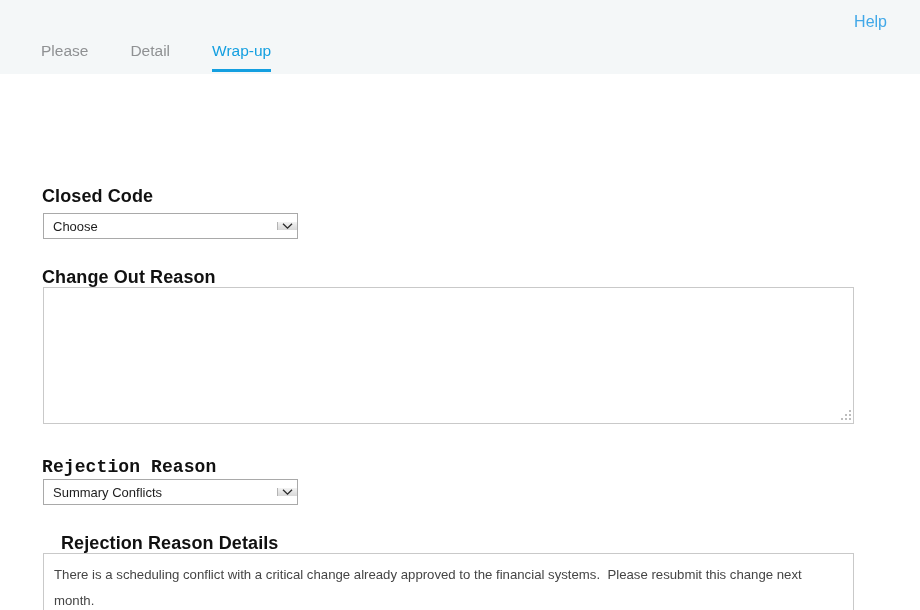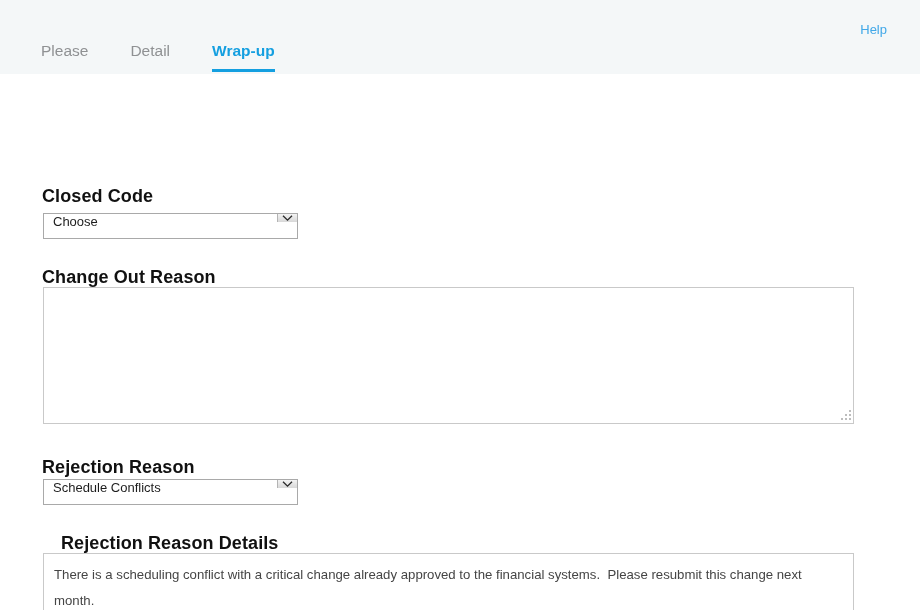--- a/index.html
+++ b/index.html
@@ -30,22 +30,22 @@
     margin: 0;
     font-size: 21px;
     font-weight: bold;
     color: #6fbe28;
     letter-spacing: 0.1px;
     white-space: nowrap;
   }
   .help-link {
     position: absolute;
     right: 33px;
-    top: 22px;
-    font-size: 13px;
+    top: 13px;
+    font-size: 16px;
     color: #41a8e8;
     text-decoration: none;
     cursor: pointer;
   }
   .tab-bar {
     position: absolute;
     left: 41px;
     top: 42px;
     display: flex;
     align-items: flex-end;
@@ -56,21 +56,21 @@
     padding: 0 0 9px 0;
     margin-right: 42px;
     cursor: pointer;
     border-bottom: 3px solid transparent;
     white-space: nowrap;
     line-height: 18px;
   }
   .tab:last-child { margin-right: 0; }
   .tab.active {
     color: #149fe0;
-    font-weight: bold;
+    font-weight: normal;
     border-bottom-color: #149fe0;
   }
 
   
   .form-body {
     position: relative;
     padding: 0;
   }
   .field-label {
     position: absolute;
@@ -82,21 +82,21 @@
   }
 
   
   .select-wrap {
     position: absolute;
     height: 26px;
     box-sizing: border-box;
     border: 1px solid #a9a9a9;
     background: #ffffff;
     display: flex;
-    align-items: flex-start;
+    align-items: center;
     cursor: pointer;
   }
   .select-value {
     flex: 1 1 auto;
     display: flex;
     align-items: center;
     padding-left: 9px;
     font-size: 13px;
     color: #1d1d1d;
     overflow: hidden;
@@ -181,24 +181,24 @@
     <div class="resize-grip">
       <i style="right:0px; top:0px;"></i>
       <i style="right:0px; top:4px;"></i>
       <i style="right:4px; top:4px;"></i>
       <i style="right:0px; top:8px;"></i>
       <i style="right:4px; top:8px;"></i>
       <i style="right:8px; top:8px;"></i>
     </div>
   </div>
 
-  <div class="field-label" style="left:42px; top:383px;">Rejection Reason</div>
+  <div class="field-label" style="left:42px; top:383px;font-family:Liberation Mono, monospace;">Rejection Reason</div>
 
   <div class="select-wrap" style="left:43px; top:405px; width:255px;">
-    <div class="select-value">Schedule Conflicts</div>
+    <div class="select-value">Summary Conflicts</div>
     <div class="select-arrow">
       <svg width="11" height="8" viewBox="0 0 11 8" aria-hidden="true">
         <path d="M1 1.8 L5.5 6.2 L10 1.8" fill="none" stroke="#2a2a2a" stroke-width="1.3"></path>
       </svg>
     </div>
   </div>
 
   <div class="field-label" style="left:42px; top:459px;padding-left:19px;">Rejection Reason Details</div>
 
   <div class="textarea-box" style="left:43px; top:479px; width:811px; height:137px;">

